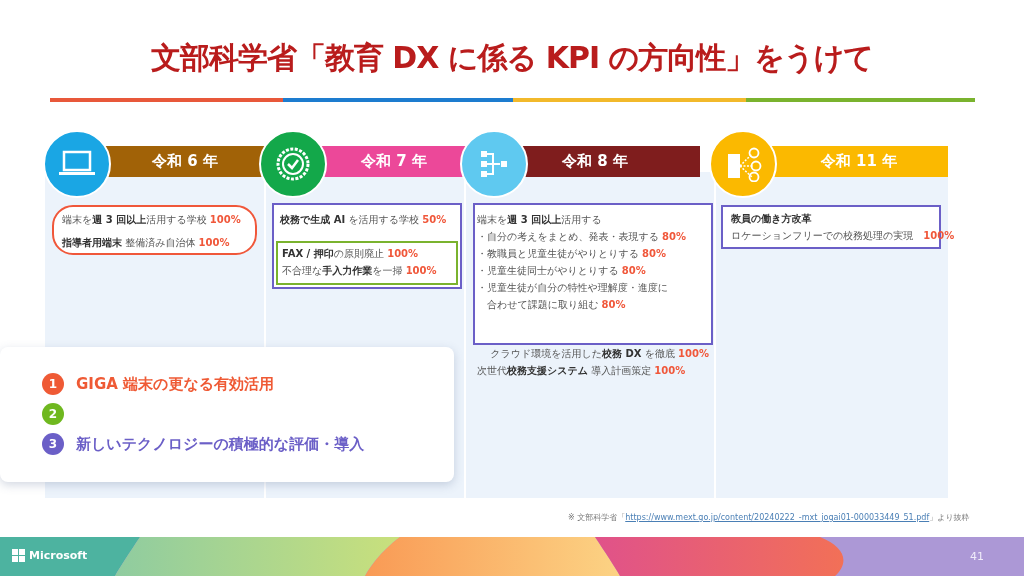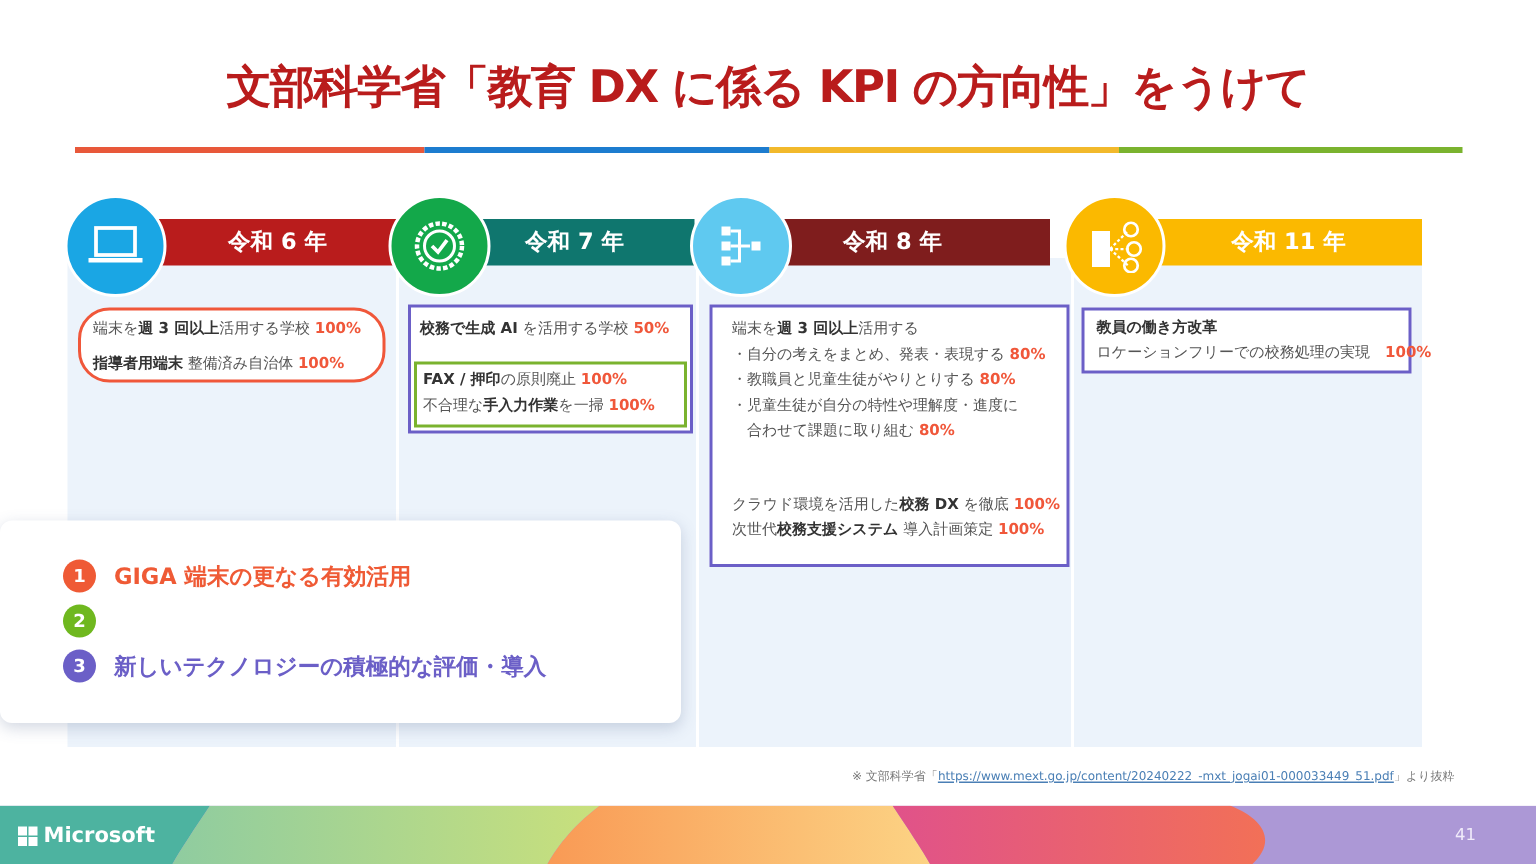--- a/index.html
+++ b/index.html
@@ -22,43 +22,43 @@
   .line { display: block; }
 
   .card { position: absolute; left: 0; top: 347px; width: 454px; height: 135px; background: #fff; border-radius: 8px; box-shadow: 0 3px 10px rgba(80,100,140,0.25); padding: 22px 0 0 42px; }
   .goal { display: flex; align-items: center; height: 30px; font-size: 15px; font-weight: bold; }
   .num { width: 22px; height: 22px; border-radius: 50%; color: #fff; font-size: 12px; font-weight: bold; display: flex; align-items: center; justify-content: center; margin-right: 12px; }
 
   .source { position: absolute; left: 568px; top: 512px; font-size: 8px; color: #777; white-space: nowrap; }
   .source a { color: #4a7fb5; text-decoration: underline; }
 
   .footer { position: absolute; left: 0; top: 537px; width: 1024px; height: 39px; overflow: hidden; }
-  .ms-logo { position: absolute; left: 12px; top: 12px; display: flex; align-items: center; color: #fff; font-size: 14px; font-weight: bold; }
+  .ms-logo { position: absolute; left: 12px; top: 12px; display: flex; align-items: center; color: #fff; font-size: 11px; font-weight: bold; }
   .ms-grid { display: grid; grid-template-columns: 6px 6px; grid-gap: 1px; margin-right: 4px; }
   .ms-grid span { width: 6px; height: 6px; background: #fff; }
   .page-num { position: absolute; right: 40px; top: 13px; color: #f0ebfa; font-size: 11px; }
 </style>
 </head>
 <body>
 
 <div class="title">文部科学省「教育 DX に係る KPI の方向性」をうけて</div>
 <div class="rule" style="left:50px;width:233px;background:#e8583a;"></div>
 <div class="rule" style="left:283px;width:230px;background:#1d7ccf;"></div>
 <div class="rule" style="left:513px;width:233px;background:#f2b92b;"></div>
 <div class="rule" style="left:746px;width:229px;background:#7ab32e;"></div>
 
 <div class="panel" style="left:45px;width:903px;"></div>
 <div class="col-div" style="left:264px;"></div>
 <div class="col-div" style="left:464px;"></div>
 <div class="col-div" style="left:714px;"></div>
 
-<div class="bar" style="left:100px;width:170px;background:#b91c1c;">
+<div class="bar" style="left:100px;width:170px;background:#a16207;">
   <span>令和 6 年</span>
 </div>
-<div class="bar" style="left:303px;width:160px;background:#0f766e;">
+<div class="bar" style="left:314px;width:160px;background:#ec4899;">
   <span>令和 7 年</span>
 </div>
 <div class="bar" style="left:490px;width:210px;background:#7f1d1d;">
   <span>令和 8 年</span>
 </div>
 <div class="bar" style="left:770px;width:178px;background:#fbb900;">
   <span>令和 11 年</span>
 </div>
 <svg class="arrow" style="left:948px;top:146px;" width="26" height="31" viewBox="0 0 26 31">
   <polygon points="0,0 10,0 24,15.5 10,31 0,31 13,15.5" fill="#f0573a"></polygon>
@@ -105,24 +105,25 @@
 </div>
 
 <div class="box" style="left:272px;top:203px;width:190px;height:86px;border-color:#6b5fc7;padding:6px 6px;">
   <span class="line"><b>校務で生成 AI</b> <span>を活用する学校</span> <span class="pct">50%</span></span>
 </div>
 <div class="box" style="left:276px;top:241px;width:182px;height:44px;border-color:#7ab32e;padding:2px 4px;">
   <span class="line"><b>FAX / 押印</b><span>の原則廃止</span> <span class="pct">100%</span></span>
   <span class="line"><span>不合理な</span><b>手入力作業</b><span>を一掃</span> <span class="pct">100%</span></span>
 </div>
 
-<div class="box" style="left:473px;top:203px;width:240px;height:175px;border-color:#6b5fc7;padding:6px 13px;">
+<div class="box" style="left:473px;top:203px;width:240px;height:142px;border-color:#6b5fc7;padding:6px 2px;">
   <span class="line"><span>端末を</span><b>週 3 回以上</b><span>活用する</span></span>
   <span class="line"><span>・自分の考えをまとめ、発表・表現する</span> <span class="pct">80%</span></span>
   <span class="line"><span>・教職員と児童生徒がやりとりする</span> <span class="pct">80%</span></span>
+  <span class="line"><span>・児童生徒同士がやりとりする</span> <span class="pct">80%</span></span>
   <span class="line"><span>・児童生徒が自分の特性や理解度・進度に</span></span>
   <span class="line"><span>　合わせて課題に取り組む</span> <span class="pct">80%</span></span>
   <span class="line" style="margin-top:32px;text-align:right;"><span>クラウド環境を活用した</span><b>校務 DX</b> <span>を徹底</span> <span class="pct">100%</span></span>
   <span class="line"><span>次世代</span><b>校務支援システム</b> <span>導入計画策定</span> <span class="pct">100%</span></span>
 </div>
 
 <div class="box" style="left:721px;top:205px;width:220px;height:44px;border-color:#6b5fc7;padding:3px 8px;">
   <span class="line"><b>教員の働き方改革</b></span>
   <span class="line"><span>ロケーションフリーでの校務処理の実現</span>　<span class="pct">100%</span></span>
 </div>

